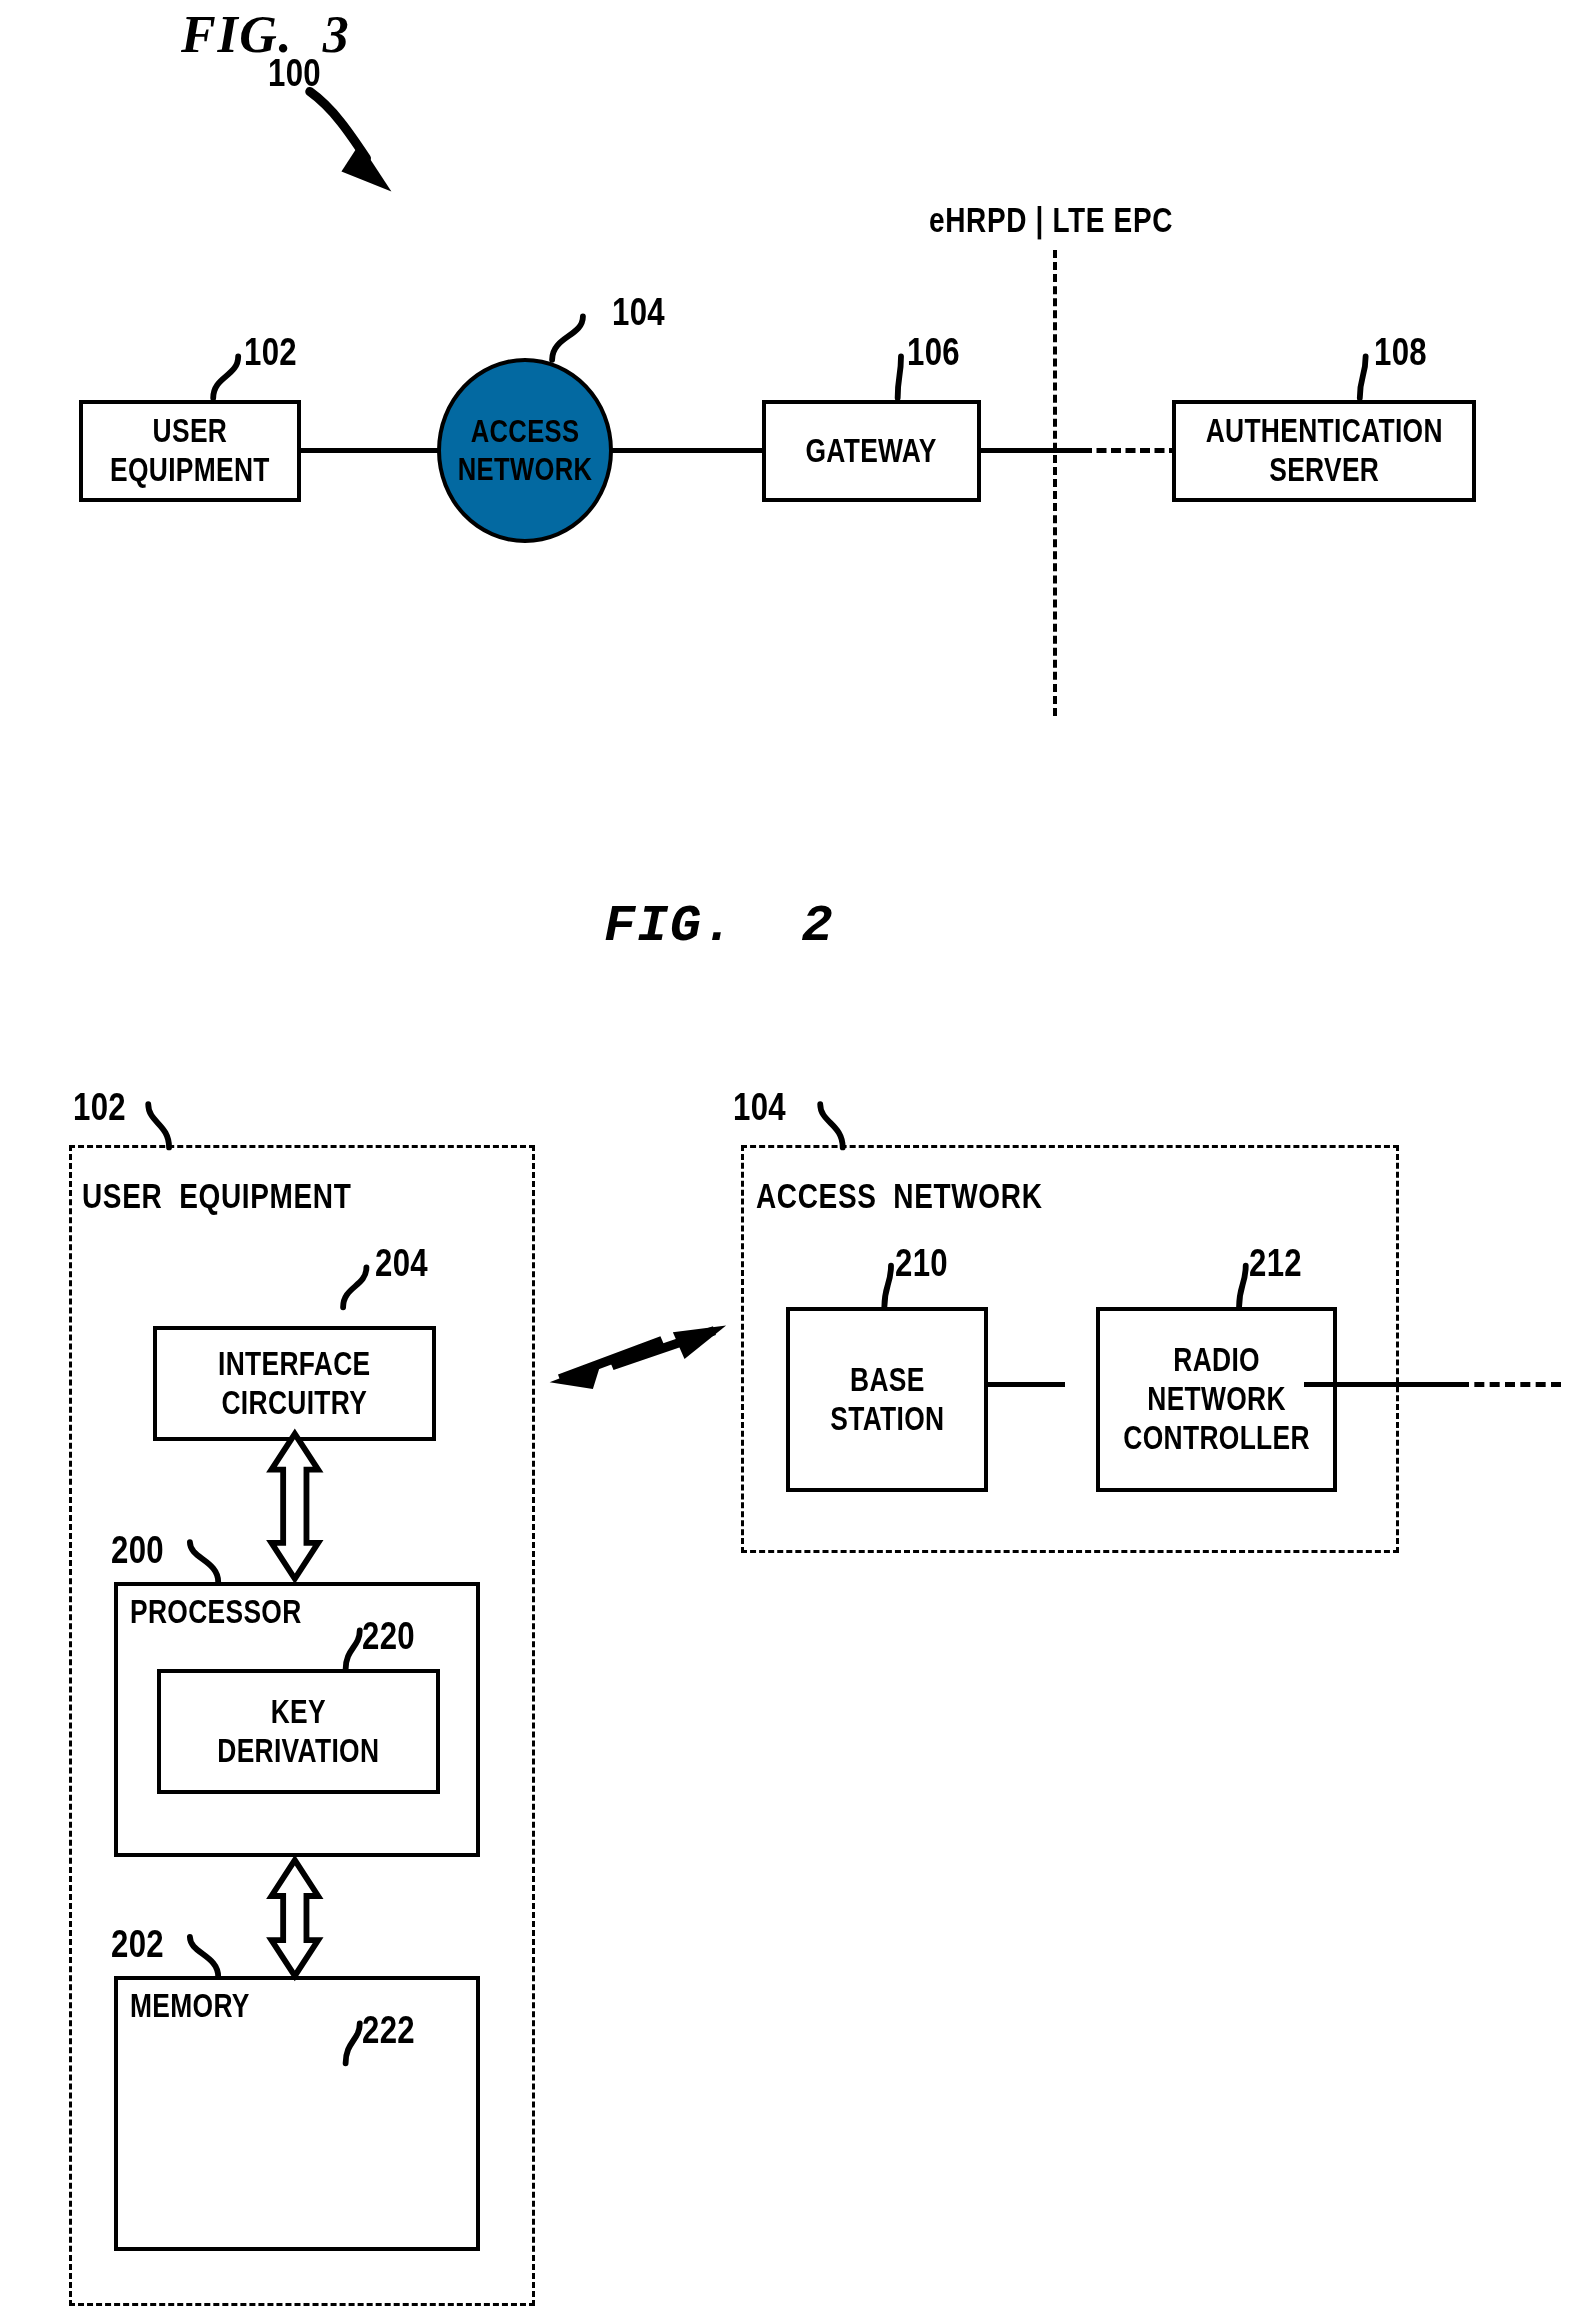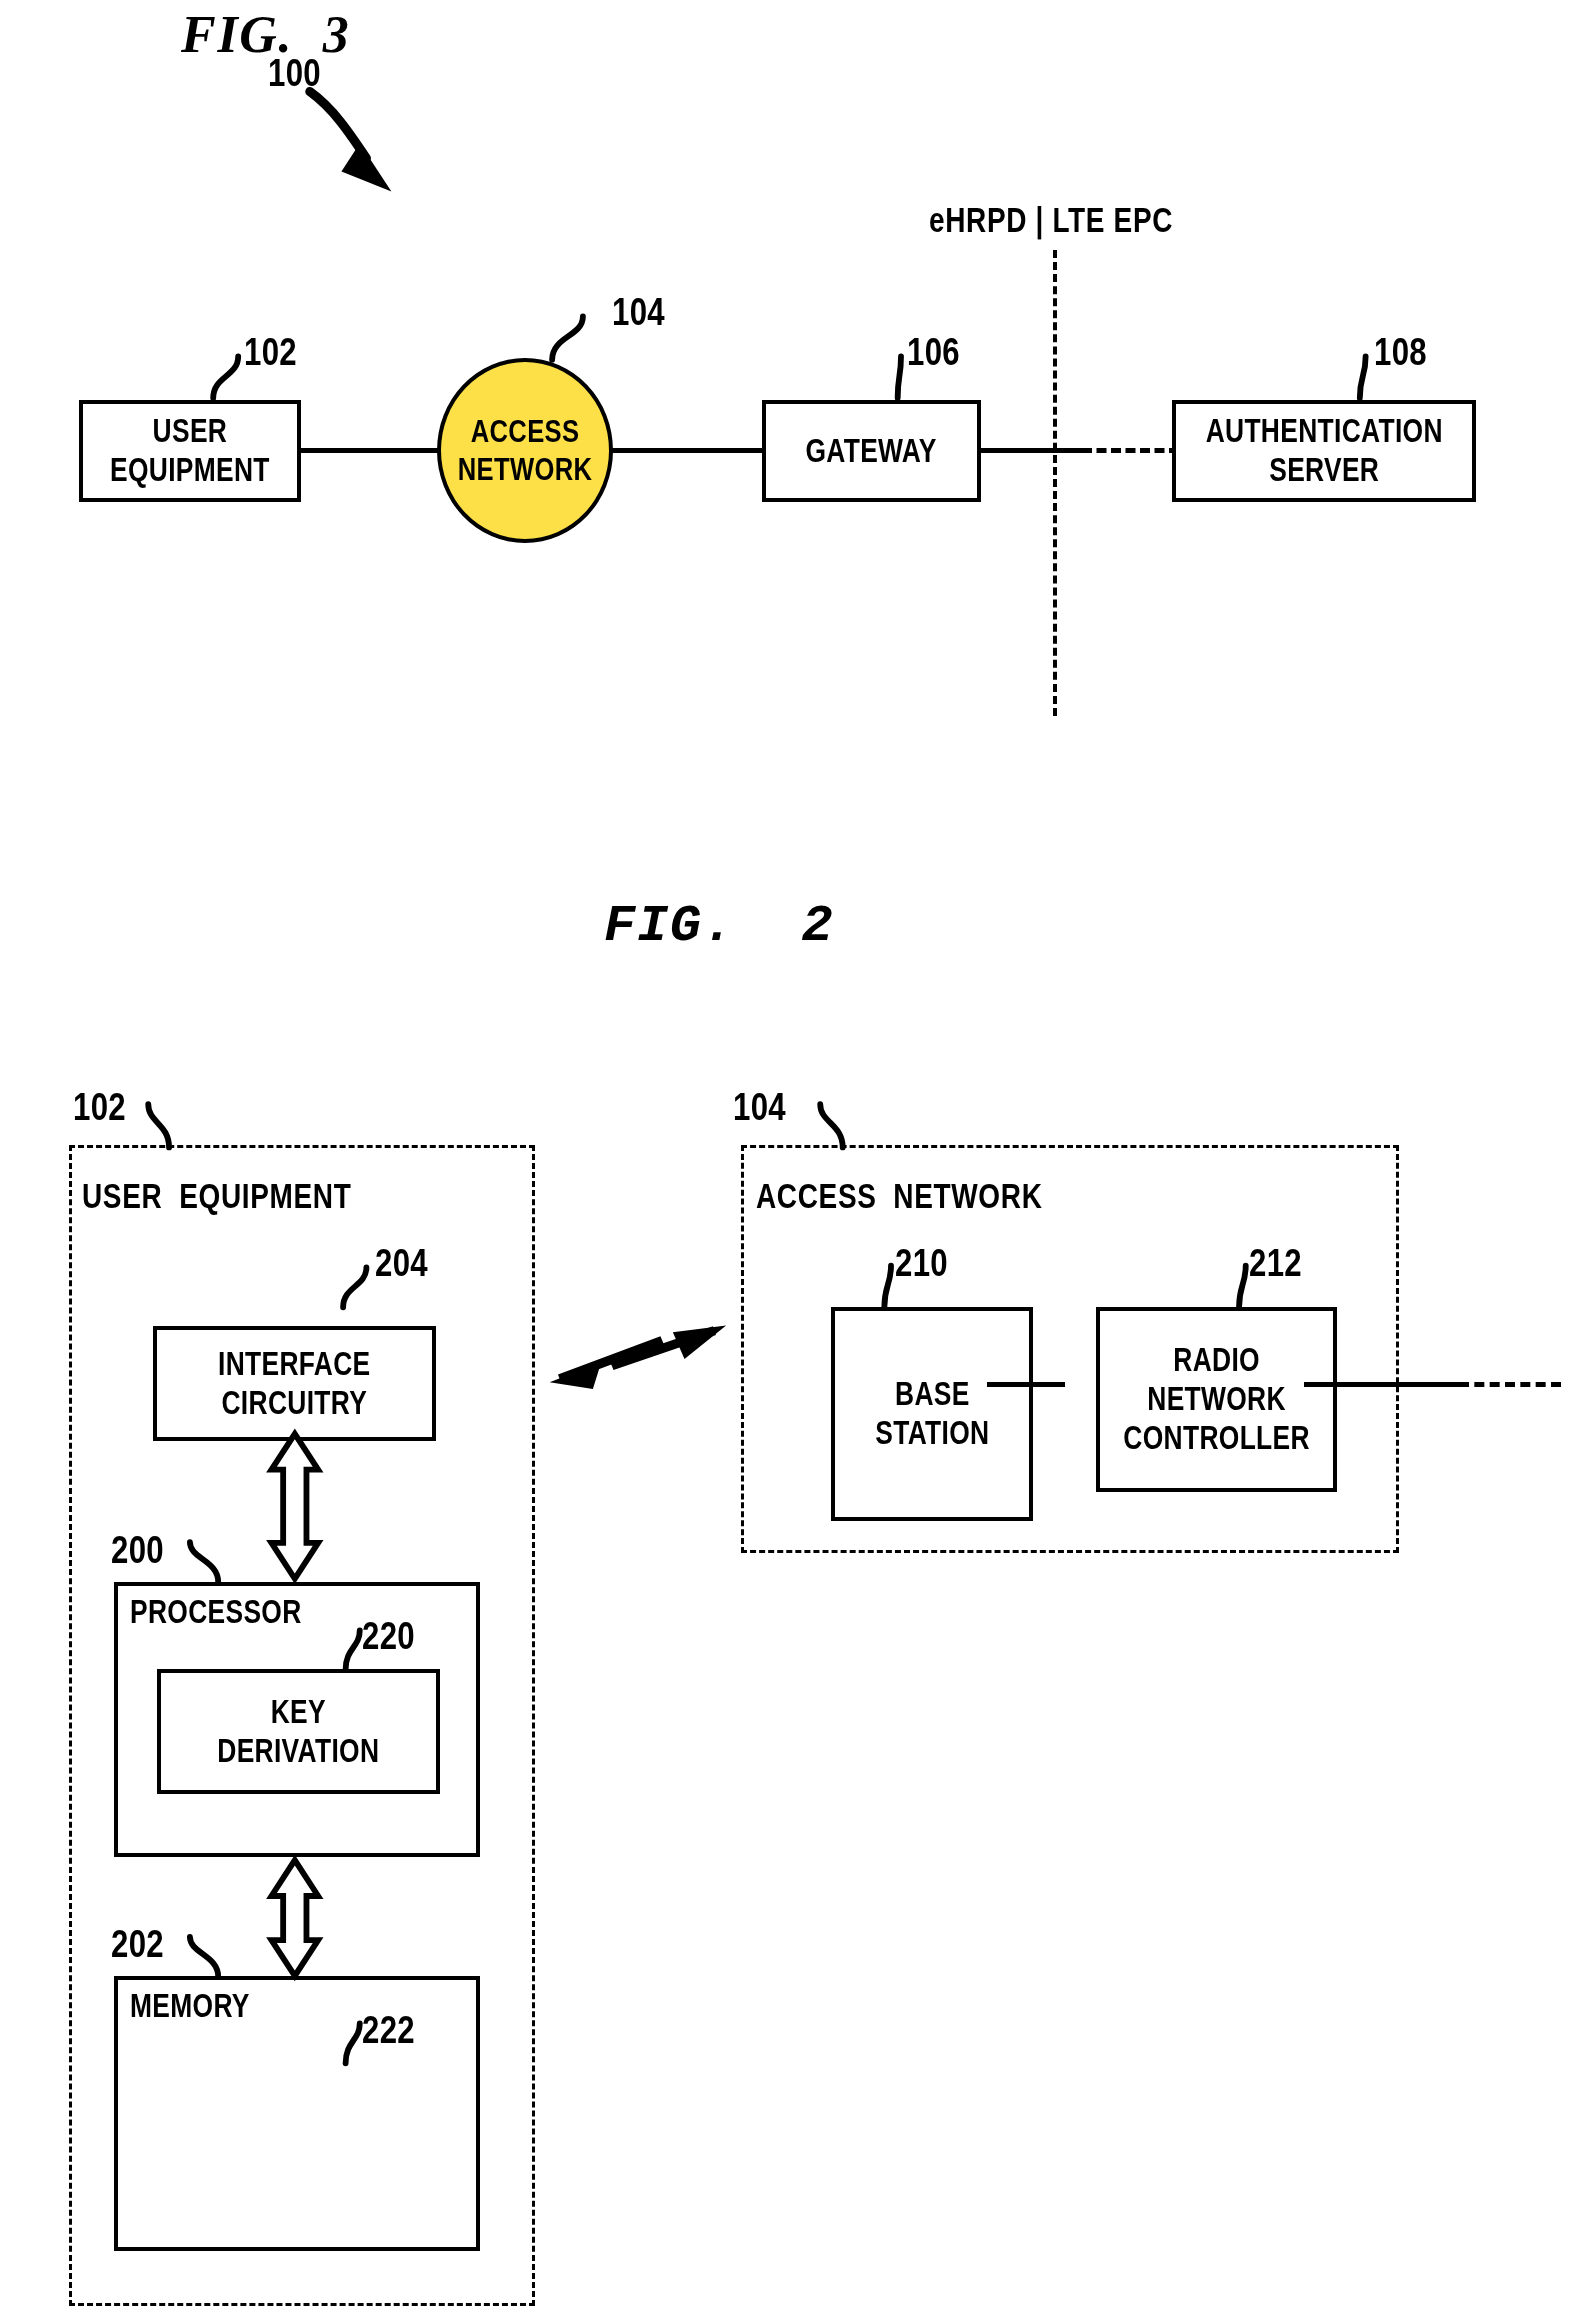--- a/index.html
+++ b/index.html
@@ -72,21 +72,21 @@
     white-space: pre;
     letter-spacing: 0.8px;
   }
 
   
   .ellipse {
     position: absolute;
     box-sizing: border-box;
     border: 4.2px solid #000;
     border-radius: 50%;
-    background: #fde047;
+    background: #0369a1;
     display: flex;
     align-items: center;
     justify-content: center;
     text-align: center;
   }
 
   
   .refnum {
     position: absolute;
     font-family: "Liberation Sans Narrow", "Liberation Sans", sans-serif;
@@ -205,21 +205,21 @@
     <span class="box-label" style="font-size:33px; margin:6.7px 0 0 11.7px; transform-origin:left top;">MEMORY</span>
   </div>
 
   <div class="refnum" style="left:362px; top:2009px; font-size:38px;">222</div>
 
   <div class="refnum" style="left:733px; top:1086px; font-size:38px;">104</div>
   <div class="dashbox" style="left:741px; top:1145px; width:658px; height:408px;"></div>
   <div class="dashbox-title" style="left:756px; top:1176px; font-size:35px;">ACCESS  NETWORK</div>
 
   <div class="refnum" style="left:895px; top:1242px; font-size:38px;">210</div>
-  <div class="box" style="left:831px; top:1307px; width:202px; height:214px;justify-content:center;">
+  <div class="box" style="left:786px; top:1307px; width:202px; height:185px;justify-content:center;">
     <span class="box-label" style="font-size:33px;">BASE
 STATION</span>
   </div>
 
   <div class="refnum" style="left:1249px; top:1242px; font-size:38px;">212</div>
   <div class="box" style="left:1064px; top:1307px; width:241px; height:185px;margin-left:32px;">
     <span class="box-label" style="font-size:33px;">RADIO
 NETWORK
 CONTROLLER</span>
   </div>

